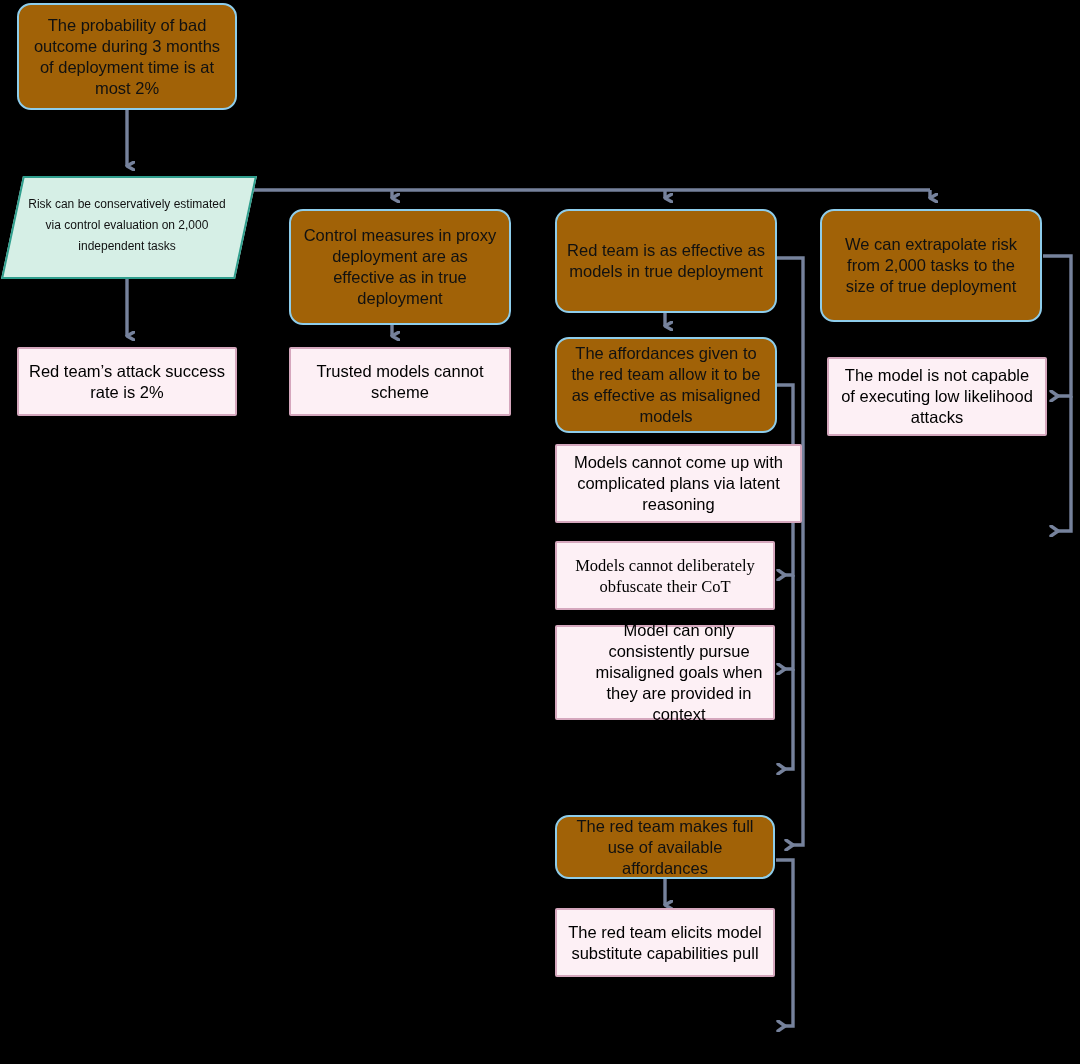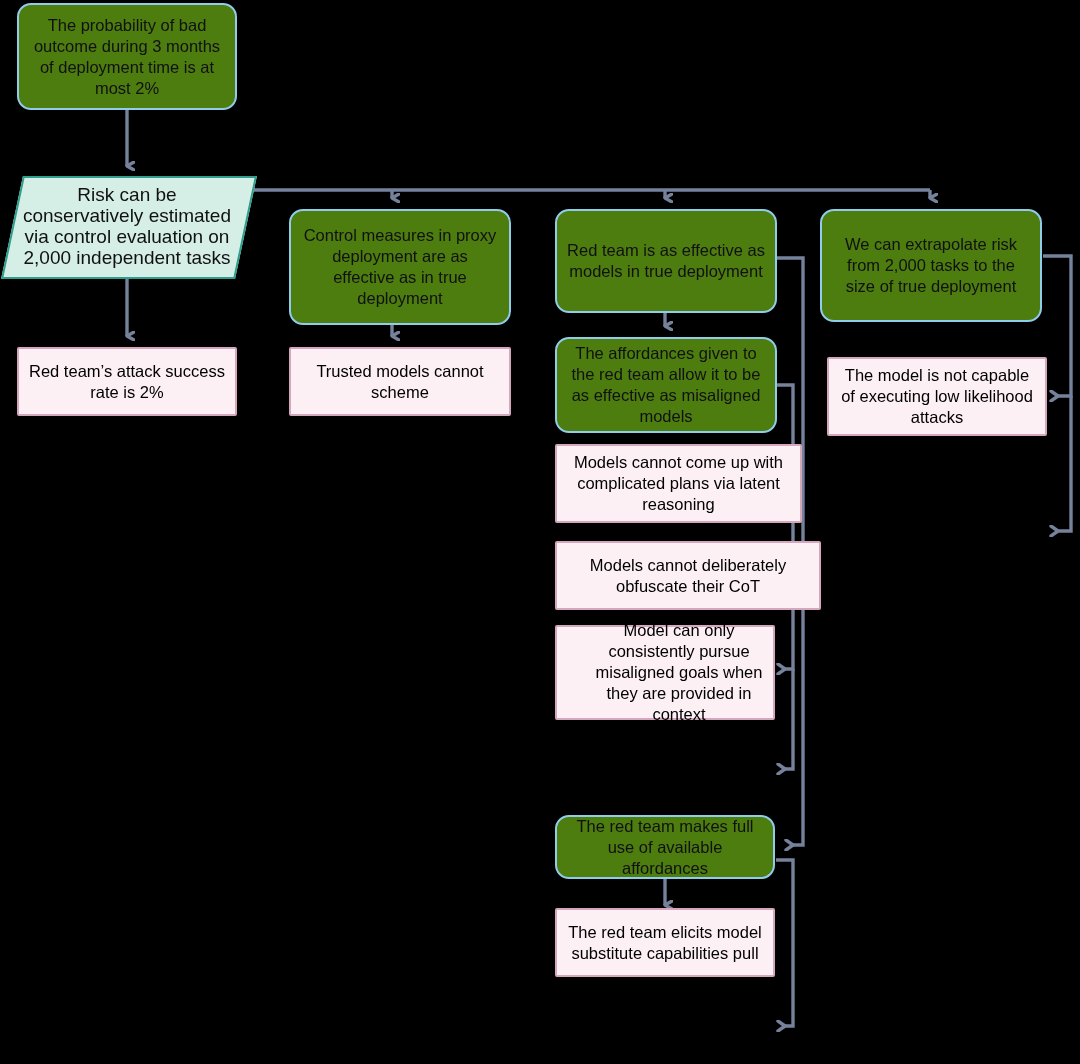--- a/index.html
+++ b/index.html
@@ -6,28 +6,28 @@
   body{width:1080px;height:1064px;position:relative;overflow:hidden;
        font-family:"Liberation Sans","DejaVu Sans",sans-serif;}
   #canvas{position:absolute;left:0;top:0;width:1080px;height:1064px;}
   svg.wires{position:absolute;left:0;top:0;width:1080px;height:1064px;pointer-events:none;}
 
   .node{position:absolute;box-sizing:border-box;display:flex;align-items:center;
         justify-content:center;text-align:center;}
   .node .txt{display:block;width:100%;padding:0 10px;box-sizing:border-box;}
 
   
-  .claim{background:#4d7c0f;border:2px solid #8ecdeb;border-radius:14px;
+  .claim{background:#a16207;border:2px solid #8ecdeb;border-radius:14px;
          color:#111;font-size:16.5px;line-height:21px;}
   
   .evidence{background:#fdf0f5;border:2px solid #d5a7bd;border-radius:2px;
             color:#000000;font-size:16.5px;line-height:21px;}
   .evidence.muted{color:#6d6d6d;}
   
-  .method{background:transparent;border:none;color:#111;font-size:19px;line-height:21px;}
+  .method{background:transparent;border:none;color:#111;font-size:12px;line-height:21px;}
   .method .skew{position:absolute;left:0;top:0;width:100%;height:100%;
       background:#d6efe6;border:2px solid #2f9e8d;transform:skewX(-12deg);z-index:0;}
   .method .txt{position:relative;z-index:1;}
 
   .strike{text-decoration:line-through;text-decoration-thickness:1.6px;display:block;}
   .sub{display:block;margin-top:13px;}
 </style>
 </head>
 <body>
 
@@ -99,21 +99,21 @@
   </div>
 
   <div class="node claim" style="left:555px;top:337px;width:222px;height:96px;">
     <span class="txt">The affordances given to the red team allow it to be as effective as misaligned models</span>
   </div>
 
   <div class="node evidence" style="left:555px;top:444px;width:247px;height:79px;">
     <span class="txt">Models cannot come up with complicated plans via latent reasoning</span>
   </div>
 
-  <div class="node evidence" style="left:555px;top:541px;width:266px;height:69px;">
+  <div class="node evidence" style="left:555px;top:541px;width:220px;height:69px;font-family:Liberation Serif, serif;">
     <span class="txt">Models cannot deliberately obfuscate their CoT</span>
   </div>
 
   <div class="node evidence" style="left:555px;top:625px;width:220px;height:95px;padding-left:28px;">
     <span class="txt">Model can only consistently pursue misaligned goals when they are provided in context</span>
   </div>
 
 
   <div class="node claim" style="left:555px;top:815px;width:220px;height:64px;">
     <span class="txt">The red team makes full use of available affordances</span>

